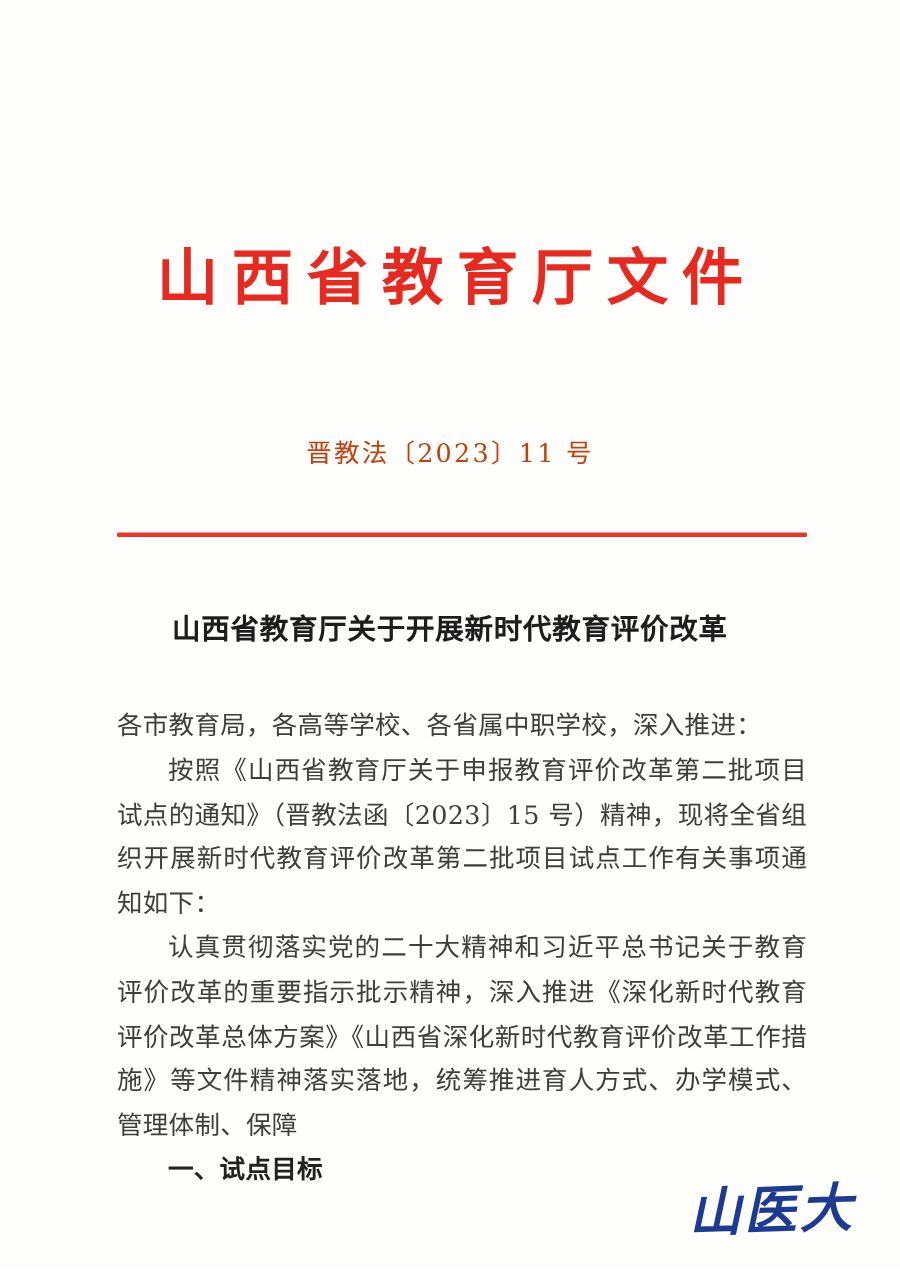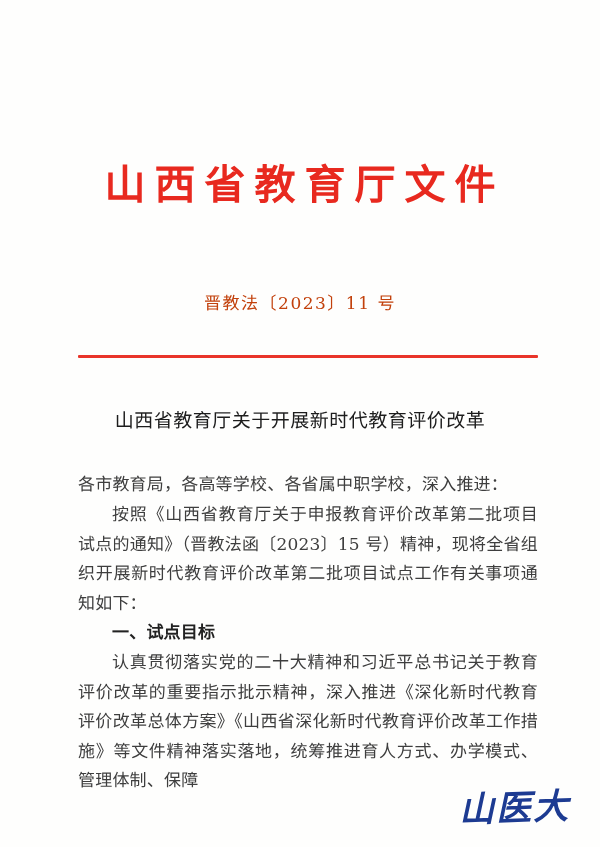--- a/index.html
+++ b/index.html
@@ -41,21 +41,21 @@
     width: 460px;
     height: 3px;
     background: #e9352a;
     border-radius: 1px;
   }
   .doc-title {
     margin: 47px 0 0 0;
     text-align: center;
     font-size: 19px;
     line-height: 31px;
-    font-weight: normal;
+    font-weight: bold;
     letter-spacing: 0.5px;
     color: #1d1d1d;
   }
   .body-text {
     margin: 34px 62px 0 78px;
     font-size: 17px;
     line-height: 29.6px;
     text-align: justify;
     color: #3e3e3e;
     letter-spacing: 0.2px;
@@ -96,19 +96,19 @@
 
   <div class="red-divider"></div>
 
   <h2 class="doc-title">
     <span>山西省教育厅关于开展新时代教育评价改革</span><br>
   </h2>
 
   <div class="body-text">
     <p>各市教育局，各高等学校、各省属中职学校，深入推进：</p>
     <p class="indent">按照《山西省教育厅关于申报教育评价改革第二批项目试点的通知》（晋教法函〔2023〕15 号）精神，现将全省组织开展新时代教育评价改革第二批项目试点工作有关事项通知如下：</p>
+    <p class="indent">认真贯彻落实党的二十大精神和习近平总书记关于教育评价改革的重要指示批示精神，深入推进《深化新时代教育评价改革总体方案》《山西省深化新时代教育评价改革工作措施》等文件精神落实落地，统筹推进育人方式、办学模式、管理体制、保障</p>
     <p class="indent section-heading">一、试点目标</p>
-    <p class="indent">认真贯彻落实党的二十大精神和习近平总书记关于教育评价改革的重要指示批示精神，深入推进《深化新时代教育评价改革总体方案》《山西省深化新时代教育评价改革工作措施》等文件精神落实落地，统筹推进育人方式、办学模式、管理体制、保障</p>
   </div>
 
   <div class="watermark">山医大</div>
 
 </div>
 
 </body></html>

